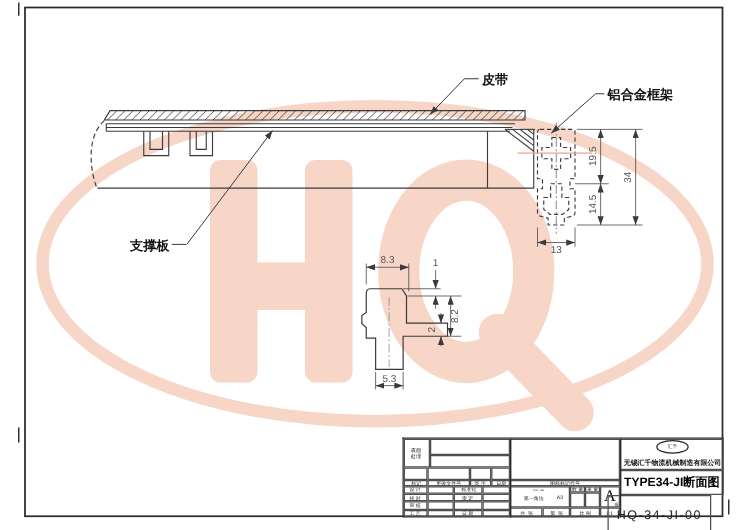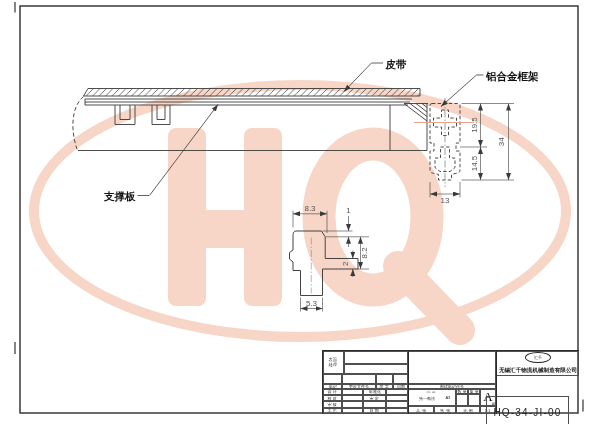--- a/index.html
+++ b/index.html
@@ -273,20 +273,23 @@
     <div class="c" style="left:157px;top:55.3px;width:16px;height:7.7px;">
       <span class="t4">1:1</span>
       </div>
 
     <div class="c" style="left:173px;top:0;width:83px;height:25px;flex-direction:column;padding-top:2px;">
       <span class="logo-oval">
         <span class="t4">汇千</span>
       </span>
       <span class="company">无锡汇千物流机械制造有限公司</span>
     </div>
+    <div class="c" style="left:173px;top:25px;width:83px;height:20.3px;">
+      <span class="title-big">TYPE34-JI断面图</span>
+    </div>
     <div class="c" style="left:163px;top:45.3px;width:83px;height:33px;">
       <span class="dwgno">HQ-34-JI-00</span>
     </div>
 
     <div class="vl" style="left:85px;"></div>
     <div class="vl" style="left:173px;"></div>
   </div>
 </div>
 
 </body></html>

